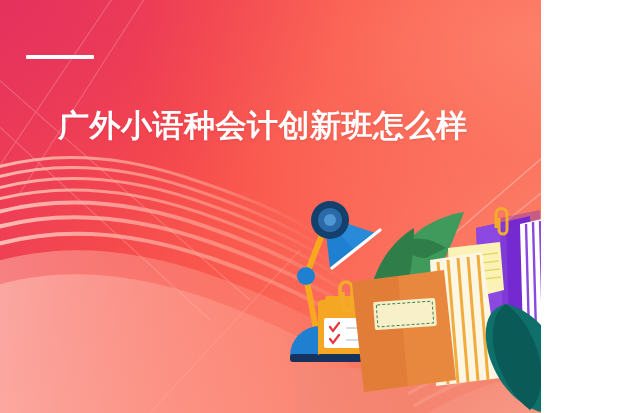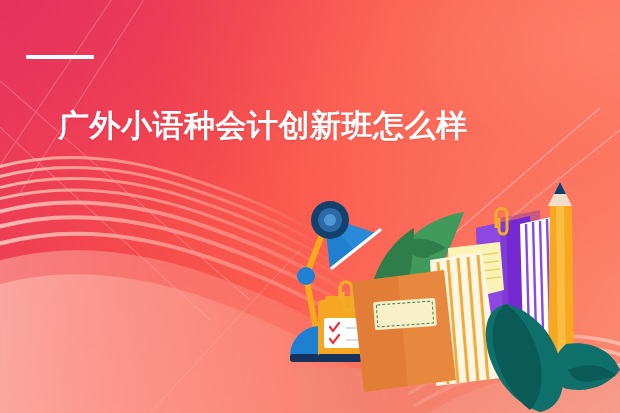--- a/index.html
+++ b/index.html
@@ -2,21 +2,21 @@
 <html><head>
 <meta charset="utf-8">
 <style>
   html, body {
     margin: 0;
     padding: 0;
     background: #ffffff;
   }
   #banner {
     position: relative;
-    width: 620px;
+    width: 541px;
     height: 413px;
     overflow: hidden;
     font-family: "Liberation Sans", "DejaVu Sans", sans-serif;
     background: #a16207;
   }
 
   
   .bg-base {
     position: absolute;
     inset: 0;

